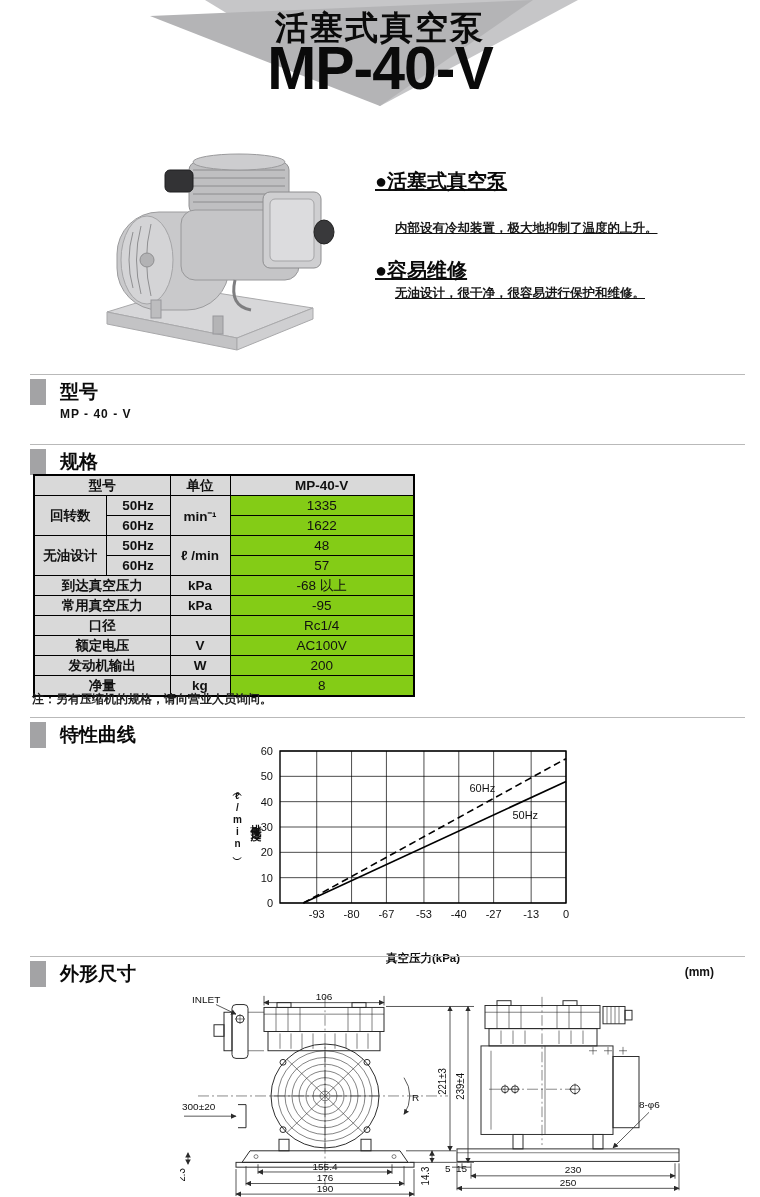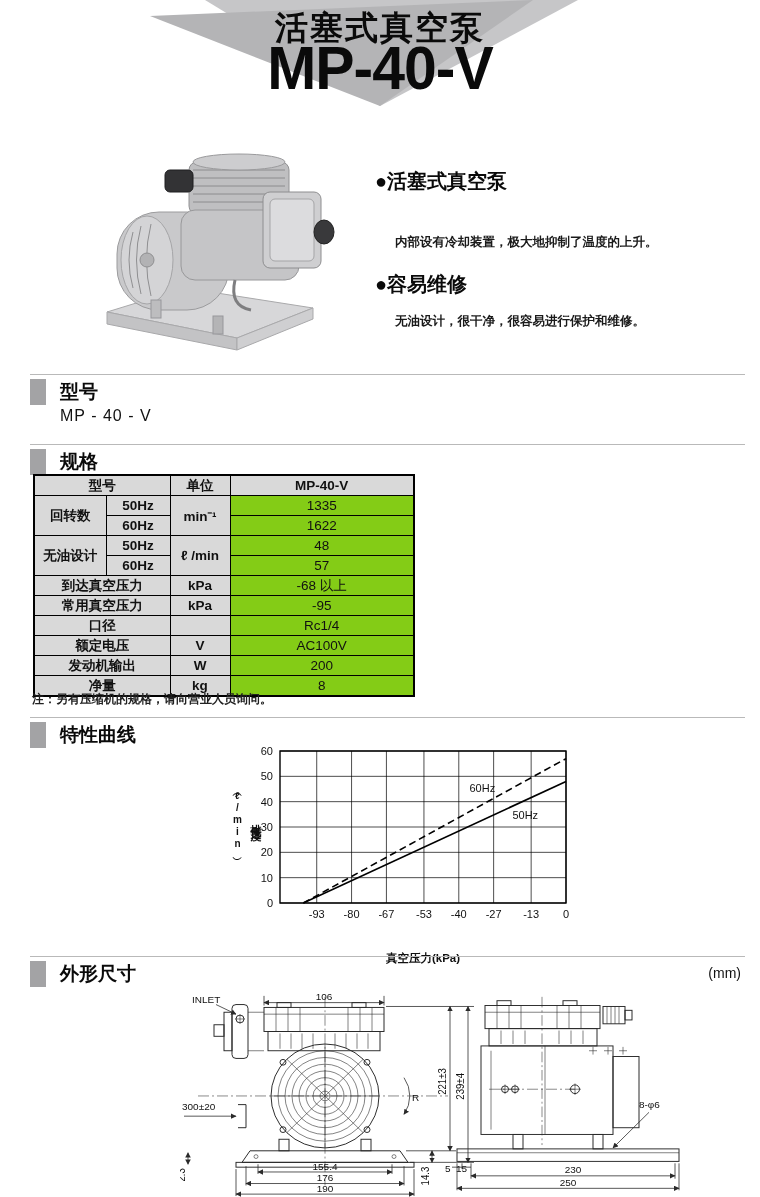--- a/index.html
+++ b/index.html
@@ -13,28 +13,28 @@
            font-size:33px;font-weight:800;letter-spacing:2px;color:#0a0a0a;}
   .hdr-model{position:absolute;top:34px;left:0;width:760px;text-align:center;
              font-size:62px;font-weight:900;line-height:68px;color:#0a0a0a;
              transform:scaleX(.95);letter-spacing:-1px;}
 
   
   .sec{position:absolute;left:30px;width:715px;border-top:1px solid #b9b9b9;padding-top:4px;}
   .sec-head{display:flex;align-items:center;}
   .sec-sq{width:16px;height:26px;background:#a3a3a5;margin-right:14px;flex:0 0 auto;}
   .sec-title{font-size:19px;font-weight:800;color:#0a0a0a;}
-  .mm-note{position:absolute;right:4px;top:8px;font-size:14px;font-weight:400;}
-
-  .model-line{position:absolute;left:60px;top:407px;font-size:16px;font-weight:400;letter-spacing:1px;}
-
-  
-  .features{position:absolute;left:375px;top:168px;width:378px;}
+  .mm-note{position:absolute;right:31px;top:8px;font-size:12px;font-weight:700;}
+
+  .model-line{position:absolute;left:60px;top:407px;font-size:12px;font-weight:700;letter-spacing:1px;}
+
+  
+  .features{position:absolute;left:375px;top:168px;width:378px;text-decoration:underline;}
   .f-title{font-size:20px;font-weight:800;line-height:26px;color:#0a0a0a;}
-  .f-desc{font-size:12.5px;font-weight:600;color:#1a1a1a;margin:16px 0 20px 20px;}
+  .f-desc{font-size:12.5px;font-weight:600;color:#1a1a1a;margin:2px 0 20px 20px;}
   .f-gap{height:24px;}
 
   
   .spec{position:absolute;left:33px;top:474px;border-collapse:collapse;
         font-size:13.5px;table-layout:fixed;}
   .spec td{border:1px solid #000;height:19px;padding:0 3px;text-align:center;vertical-align:middle;}
   .spec{border:2px solid #000;}
   .spec td.g{background:#d9d9d9;font-weight:700;}
   .spec td.w{background:#84cc16;font-weight:500;}
   .note{position:absolute;left:32px;top:691px;font-size:12px;font-weight:600;color:#222;}

